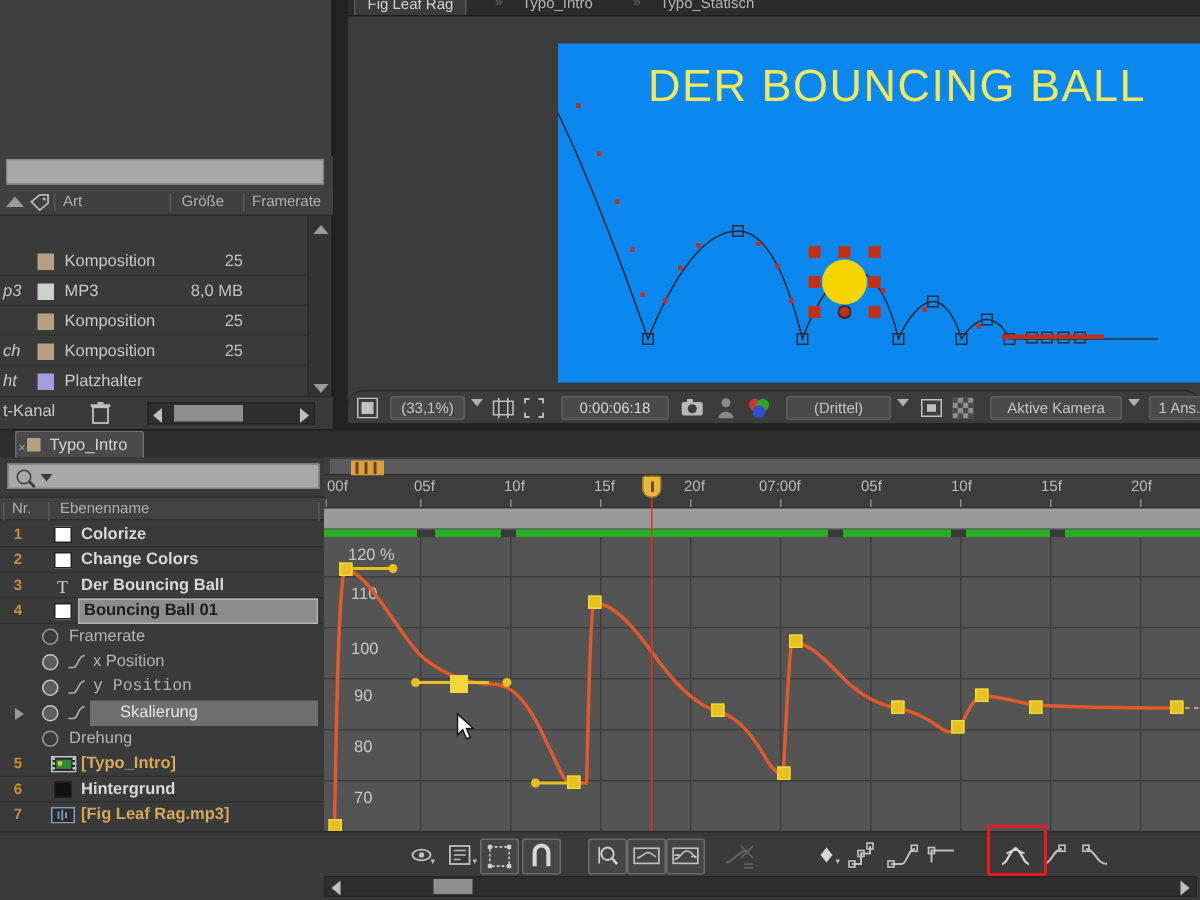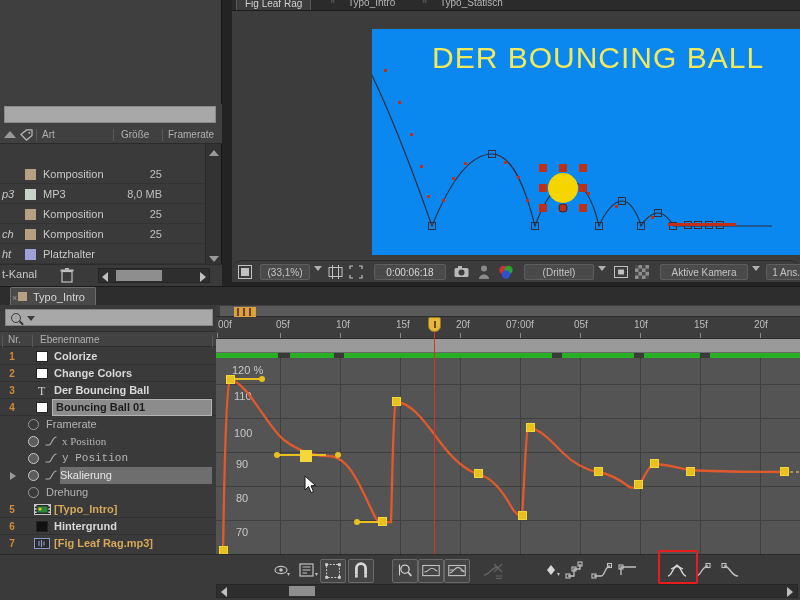--- a/index.html
+++ b/index.html
@@ -132,21 +132,21 @@
                text-align: center; }
   .lrow .sw { position: absolute; left: 36px; top: 3px; width: 12px; height: 11px;
               border: 1px solid #222; }
   .lrow .lname { position: absolute; left: 54px; top: 0; height: 17px; line-height: 17px;
                  font-size: 11px; color: #d8d8d8; font-weight: bold; white-space: nowrap; }
   .lrow.selected .lname { background: #8c8c8c; color: #1d1d1d;
                           border: 1px solid #b4b4b4; padding: 0 3px; line-height: 15px; }
   .prow2 { position: absolute; left: 0; width: 216px; height: 17px; }
   .prow2 .pname2 { position: absolute; top: 0; height: 17px; line-height: 17px;
                    font-size: 11px; color: #b4b4b4; white-space: nowrap; }
-  .prow2 .pname2.hl { background: #6e6e6e; color: #e4e4e4; padding: 0 0;
+  .prow2 .pname2.hl { background: #6e6e6e; color: #e4e4e4; padding: 0 20px;
                       line-height: 16px; }
   .stopwatch { position: absolute; width: 11px; height: 11px; border-radius: 50%;
                border: 1px solid #9a9a9a; }
   .stopwatch.on { background: #5d5d5d; border-color: #c8c8c8; }
   .graphicon { position: absolute; width: 12px; height: 10px; }
 
   
   #tl-right { position: absolute; left: 216px; top: 18px; width: 584px; height: 296px;
               background: #4b4b4b; }
   #tl-markerbar { position: absolute; left: 0; top: 0; width: 584px; height: 12px;
@@ -458,21 +458,21 @@
 
     <div class="prow2" style="top:129px;">
       <span class="stopwatch" style="left:28px;top:3px;"></span>
       <span class="pname2" style="left:46px;">Framerate</span>
     </div>
     <div class="prow2" style="top:146px;">
       <span class="stopwatch on" style="left:28px;top:3px;"></span>
       <svg class="graphicon" style="left:45px;top:3px;" viewBox="0 0 12 10">
         <path d="M0.5 9 L4 9 C7 9 7 1 11.5 1" fill="none" stroke="#b0b0b0" stroke-width="1.1"></path>
       </svg>
-      <span class="pname2" style="left:62px;font-family:Liberation Serif, serif;">x Position</span>
+      <span class="pname2" style="left:62px;">x Position</span>
     </div>
     <div class="prow2" style="top:163px;">
       <span class="stopwatch on" style="left:28px;top:3px;"></span>
       <svg class="graphicon" style="left:45px;top:3px;" viewBox="0 0 12 10">
         <path d="M0.5 9 L4 9 C7 9 7 1 11.5 1" fill="none" stroke="#b0b0b0" stroke-width="1.1"></path>
       </svg>
       <span class="pname2" style="left:62px;font-family:Liberation Mono, monospace;">y Position</span>
     </div>
     <div class="prow2" style="top:180px;">
       <span style="position:absolute;left:10px;top:5px;width:0;height:0;border-top:4px solid transparent;border-bottom:4px solid transparent;border-left:6px solid #9a9a9a;"></span>

